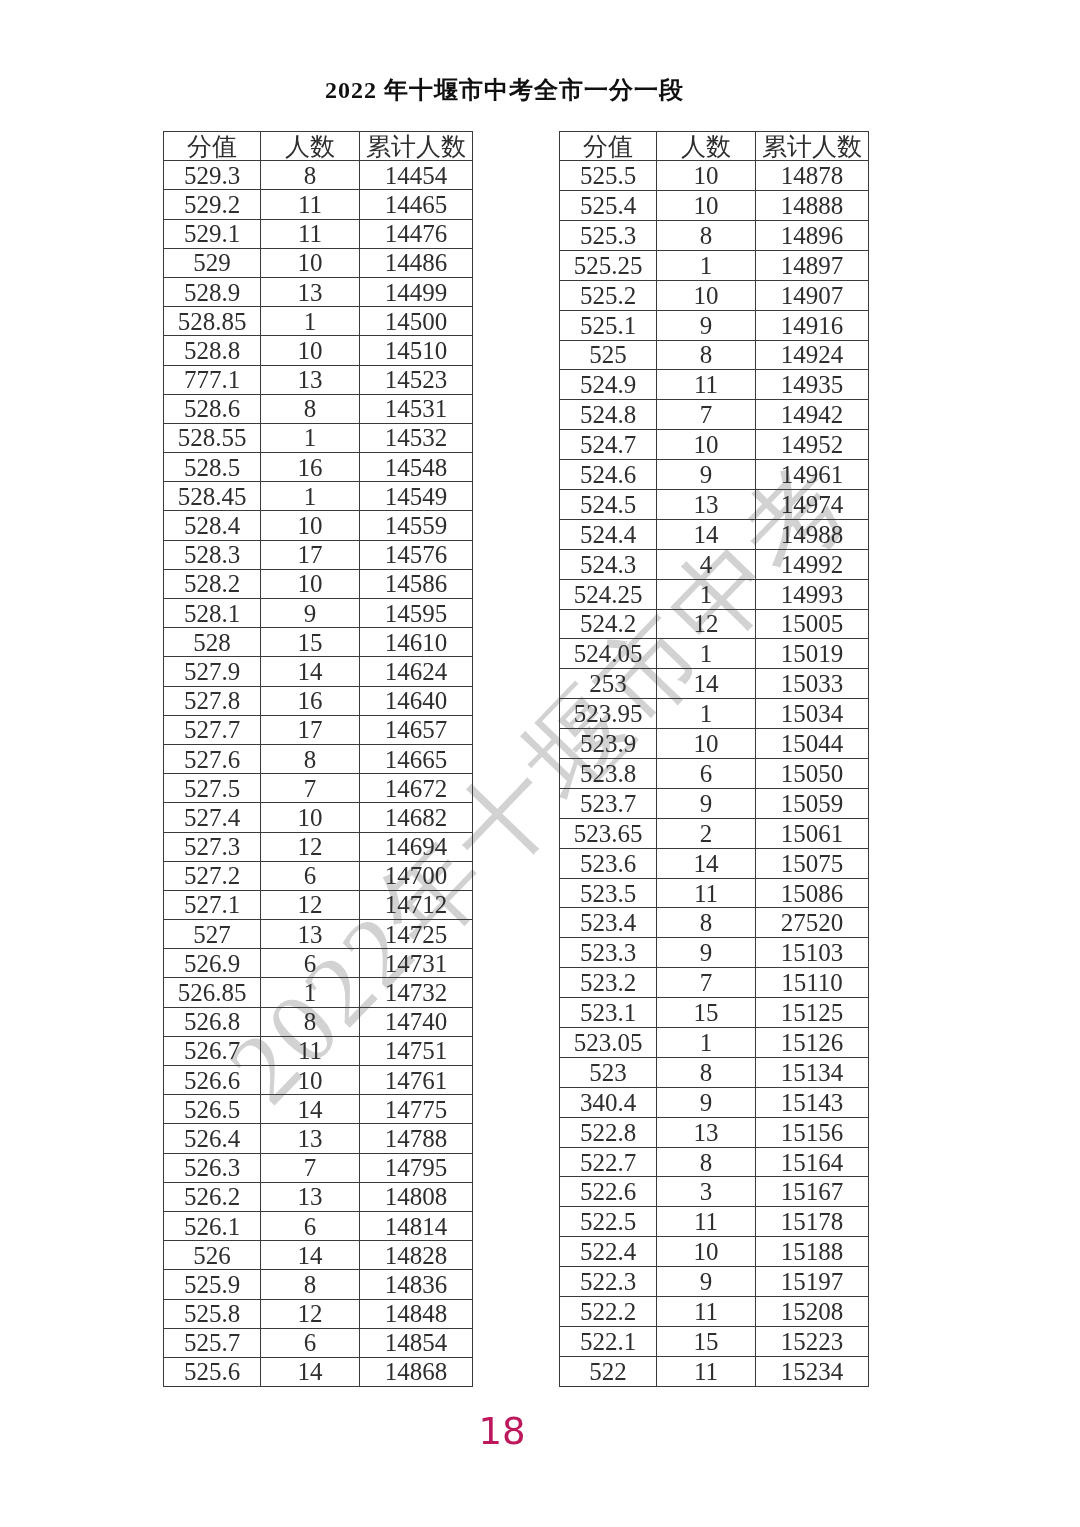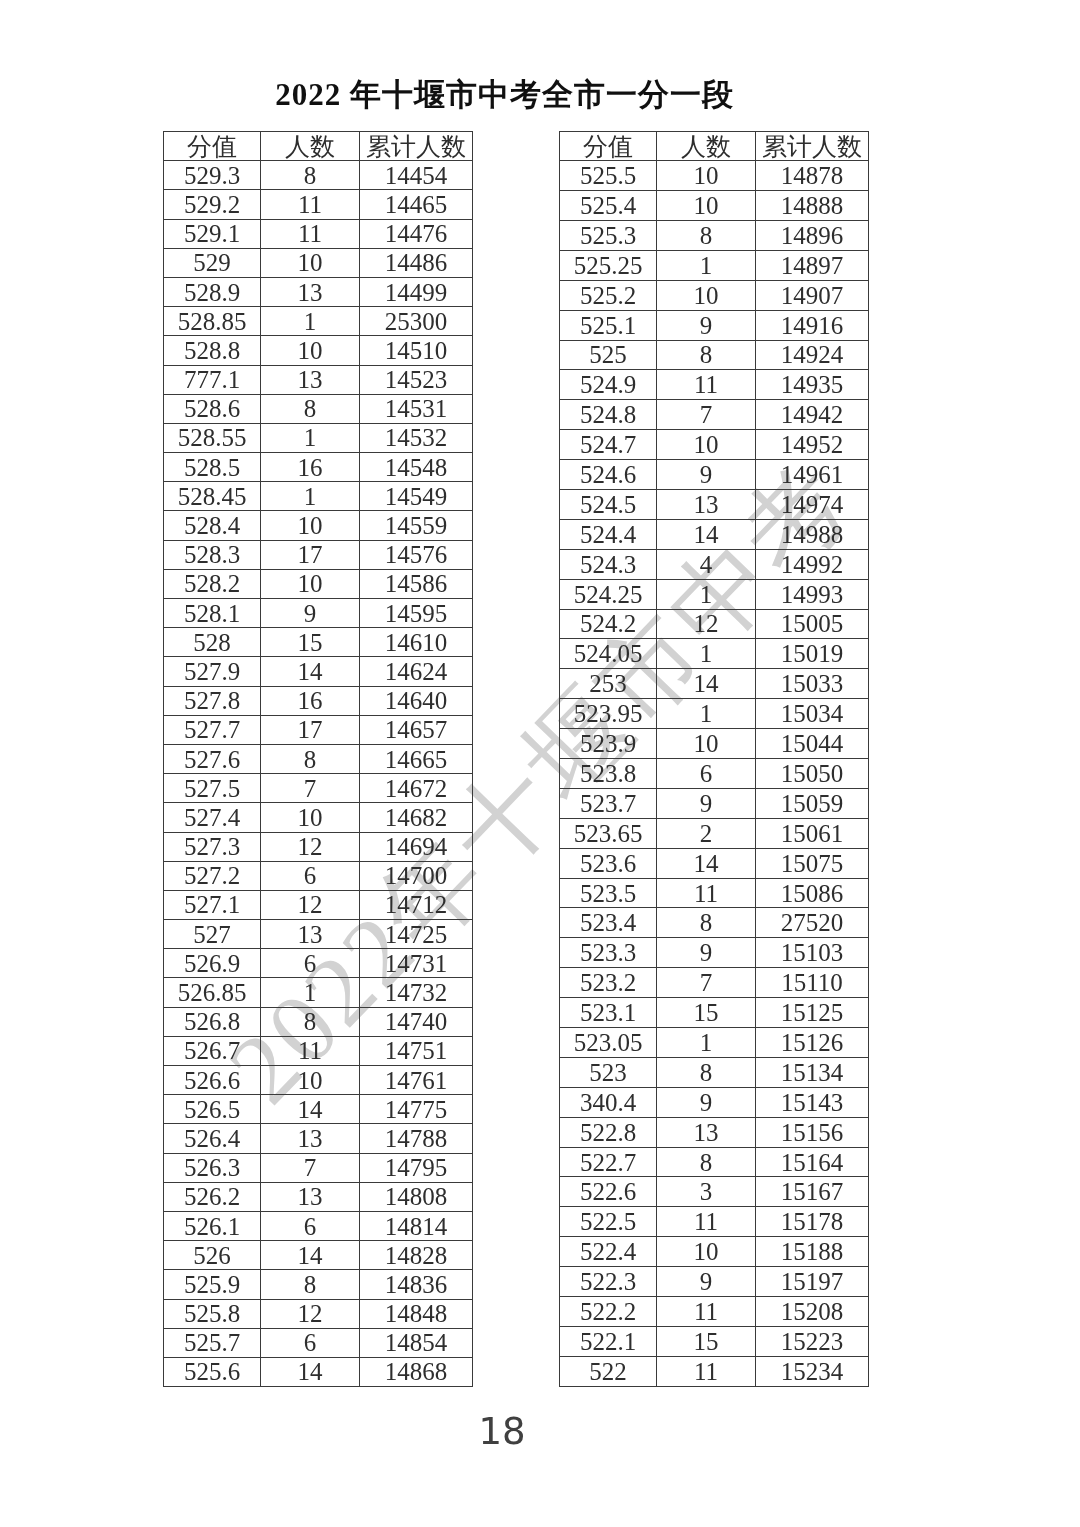--- a/index.html
+++ b/index.html
@@ -29,21 +29,21 @@
     z-index: 0;
     user-select: none;
   }
   .title {
     position: absolute;
     top: 74px;
     left: 0;
     width: 1009px;
     margin: 0;
     text-align: center;
-    font-size: 31px;
+    font-size: 24px;
     font-weight: bold;
     color: #101010;
     z-index: 2;
     letter-spacing: 1px;
   }
   .tables-wrap {
     position: absolute;
     top: 131px;
     left: 163px;
     display: flex;
@@ -73,21 +73,21 @@
     white-space: nowrap;
   }
   .page-number {
     position: absolute;
     top: 1410px;
     left: 0;
     width: 1004px;
     text-align: center;
     font-family: "DejaVu Sans", sans-serif;
     font-size: 37px;
-    color: #404040;
+    color: #be185d;
     z-index: 2;
   }
 </style>
 </head>
 <body>
 
 <div class="page" style="--bg: #ffffff; --text: #2e2e2e; --border: #3a3a3a; --watermark: #d2d2d2;">
 
   <div class="watermark">2022年十堰市中考</div>
 
@@ -130,21 +130,21 @@
             <td>14486</td>
           </tr>
           <tr>
             <td>528.9</td>
             <td>13</td>
             <td>14499</td>
           </tr>
           <tr>
             <td>528.85</td>
             <td>1</td>
-            <td>25300</td>
+            <td>14500</td>
           </tr>
           <tr>
             <td>528.8</td>
             <td>10</td>
             <td>14510</td>
           </tr>
           <tr>
             <td>777.1</td>
             <td>13</td>
             <td>14523</td>

